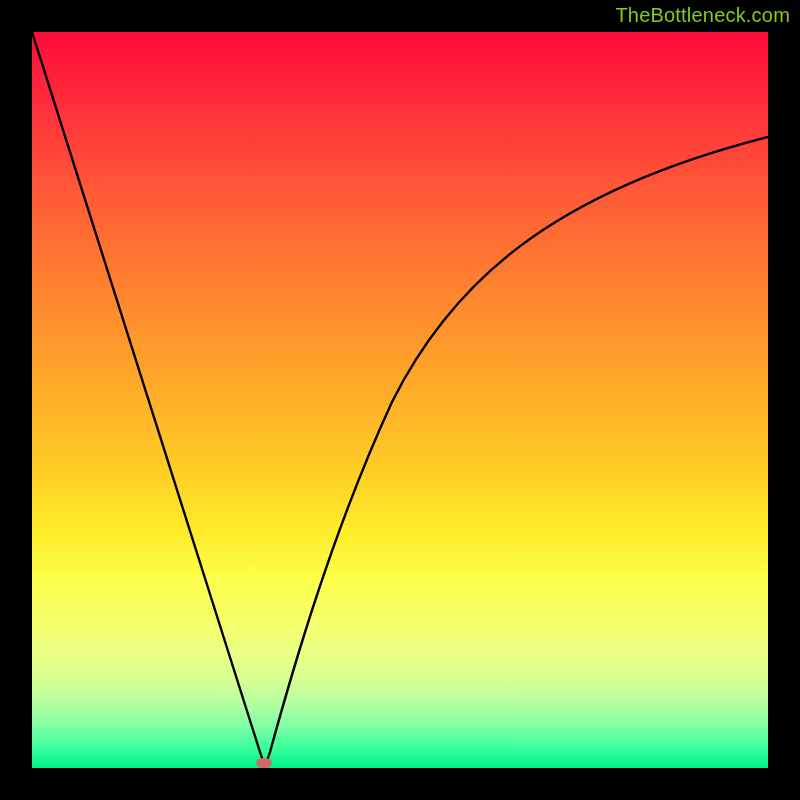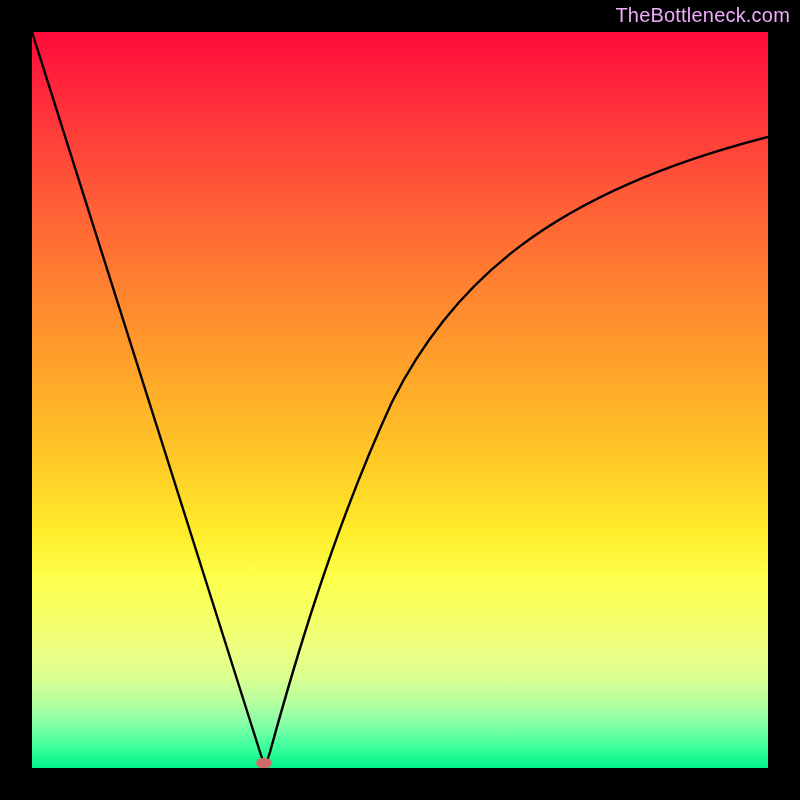--- a/index.html
+++ b/index.html
@@ -50,21 +50,21 @@
   .curve-svg {
     position: absolute;
     inset: 0;
     width: 100%;
     height: 100%;
   }
   .watermark {
     position: absolute;
     top: 4px;
     right: 10px;
-    color: #f0abfc;
+    color: #84cc16;
     font-size: 20px;
     letter-spacing: 0.2px;
     font-weight: 500;
   }
 </style>
 </head>
 <body>
 
 <div class="stage">
 

